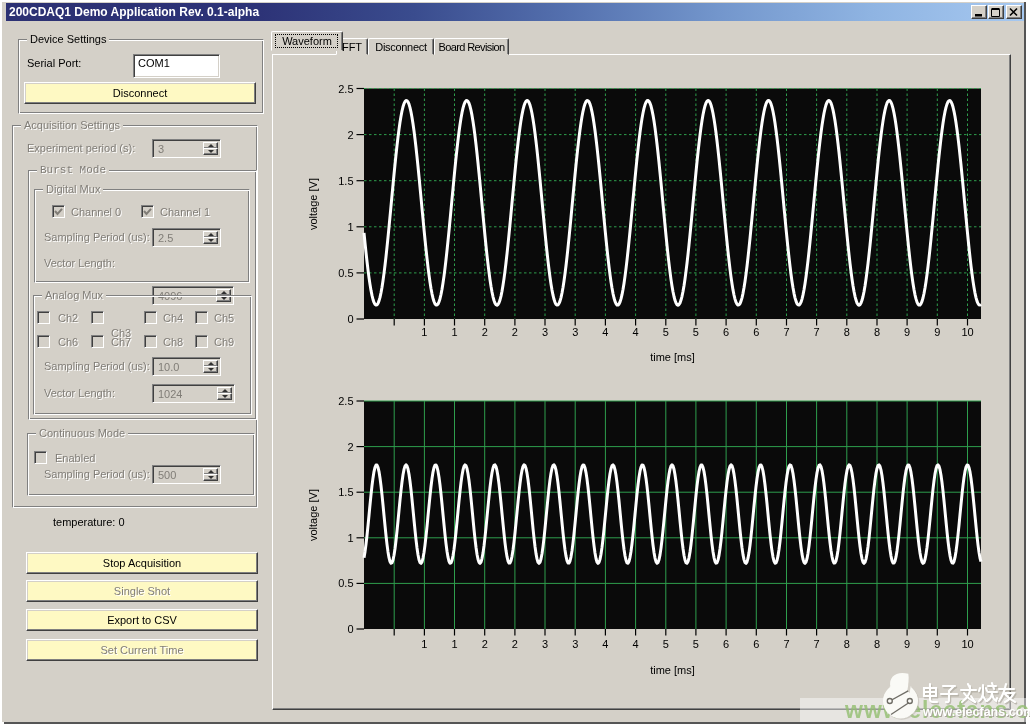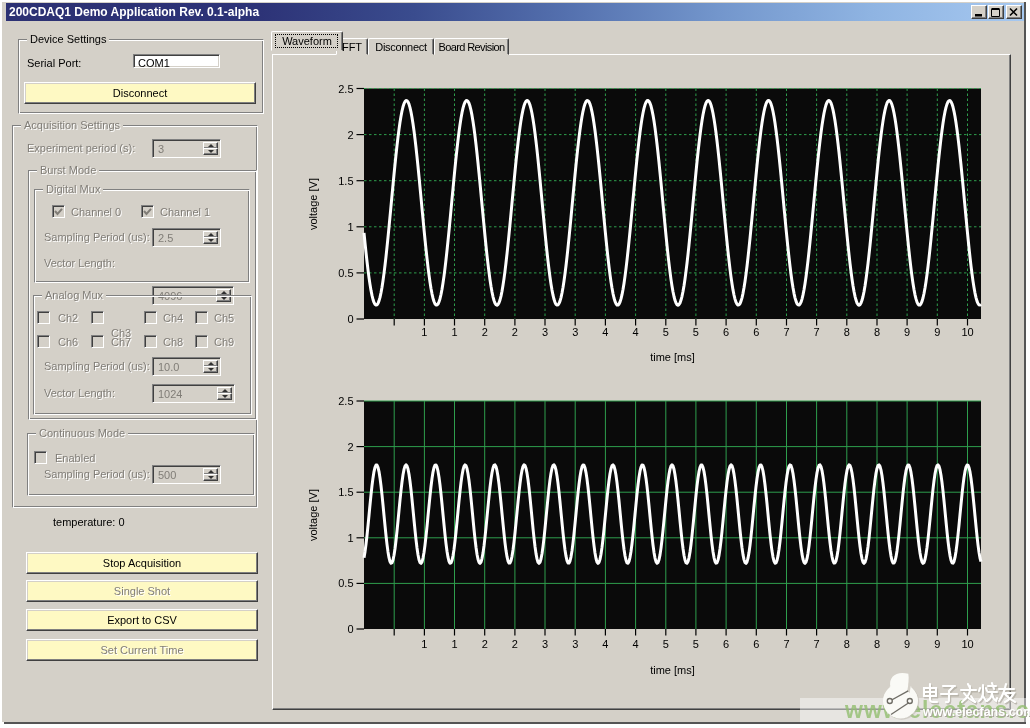--- a/index.html
+++ b/index.html
@@ -67,40 +67,40 @@
     </svg></div>
 <div class="abs tbtn" style="left:1005.5px;">
   <svg width="14" height="12">
       <path d="M3 2.5l7 7M10 2.5l-7 7" stroke="#000" stroke-width="1.6"></path>
     </svg></div>
 
 <div class="abs group" style="left:18px;top:39px;width:244px;height:73px;">
   <div class="gt">Device Settings</div>
   </div>
 <div class="abs lbl" style="left:27px;top:57px;">Serial Port:</div>
-<div class="abs sunk" style="left:133px;top:54px;width:87px;height:14px;background:#fff;">
+<div class="abs sunk" style="left:133px;top:54px;width:87px;height:24px;background:#fff;">
   <div style="position:absolute;left:4px;top:2px;">COM1</div>
   </div>
 <div class="abs btn" style="left:24px;top:82px;width:232px;height:22px;line-height:20px;">Disconnect</div>
 
 <div class="abs group" style="left:12px;top:125px;width:244px;height:381px;">
   <div class="gt dis">Acquisition Settings</div>
   </div>
 <div class="abs lbl dis" style="left:27px;top:142px;">Experiment period (s):</div>
 <div class="abs sunk spin" style="left:152px;top:139px;width:69px;height:19px;">
   <span class="val">3</span>
   <span class="sb up">
       <span class="arr"></span>
     </span>
     <span class="sb dn">
       <span class="arr"></span>
     </span>
   </div>
 
-<div class="abs group" style="left:28px;top:170px;width:227px;height:248px;">
+<div class="abs group" style="left:28px;top:170px;width:227px;height:248px;font-family:Liberation Mono, monospace;">
   <div class="gt dis">Burst Mode</div>
   </div>
 
 <div class="abs group" style="left:34px;top:189px;width:214px;height:92px;">
   <div class="gt dis">Digital Mux</div>
   </div>
 <div class="abs cb" style="left:52px;top:205px;"><svg width="11" height="11">
       <path d="M2 5l2.5 3L9 2.8" fill="none" stroke="#807d77" stroke-width="2"></path>
     </svg></div>
 <div class="abs lbl dis" style="left:71px;top:206px;">Channel 0</div>

